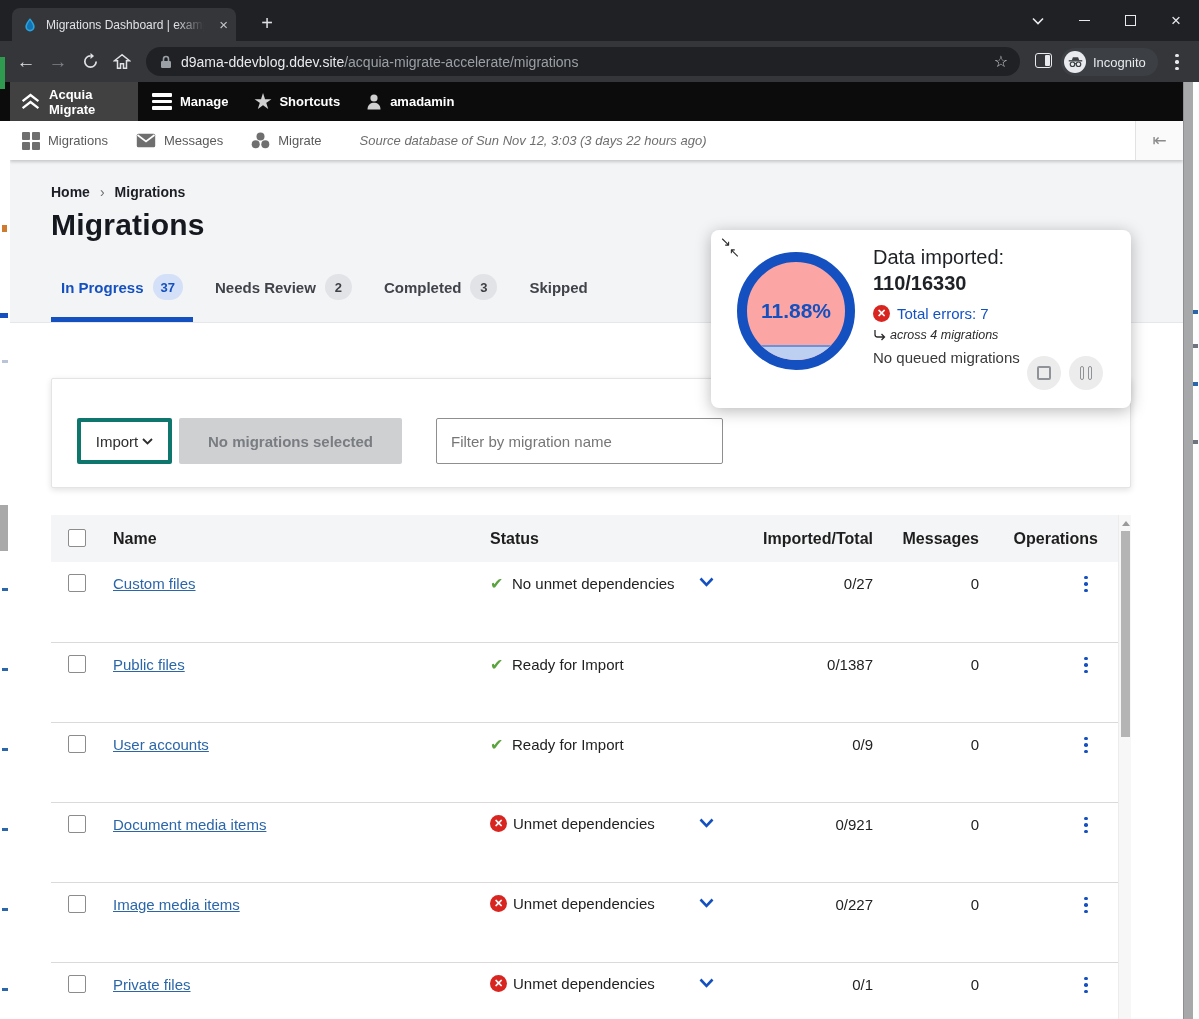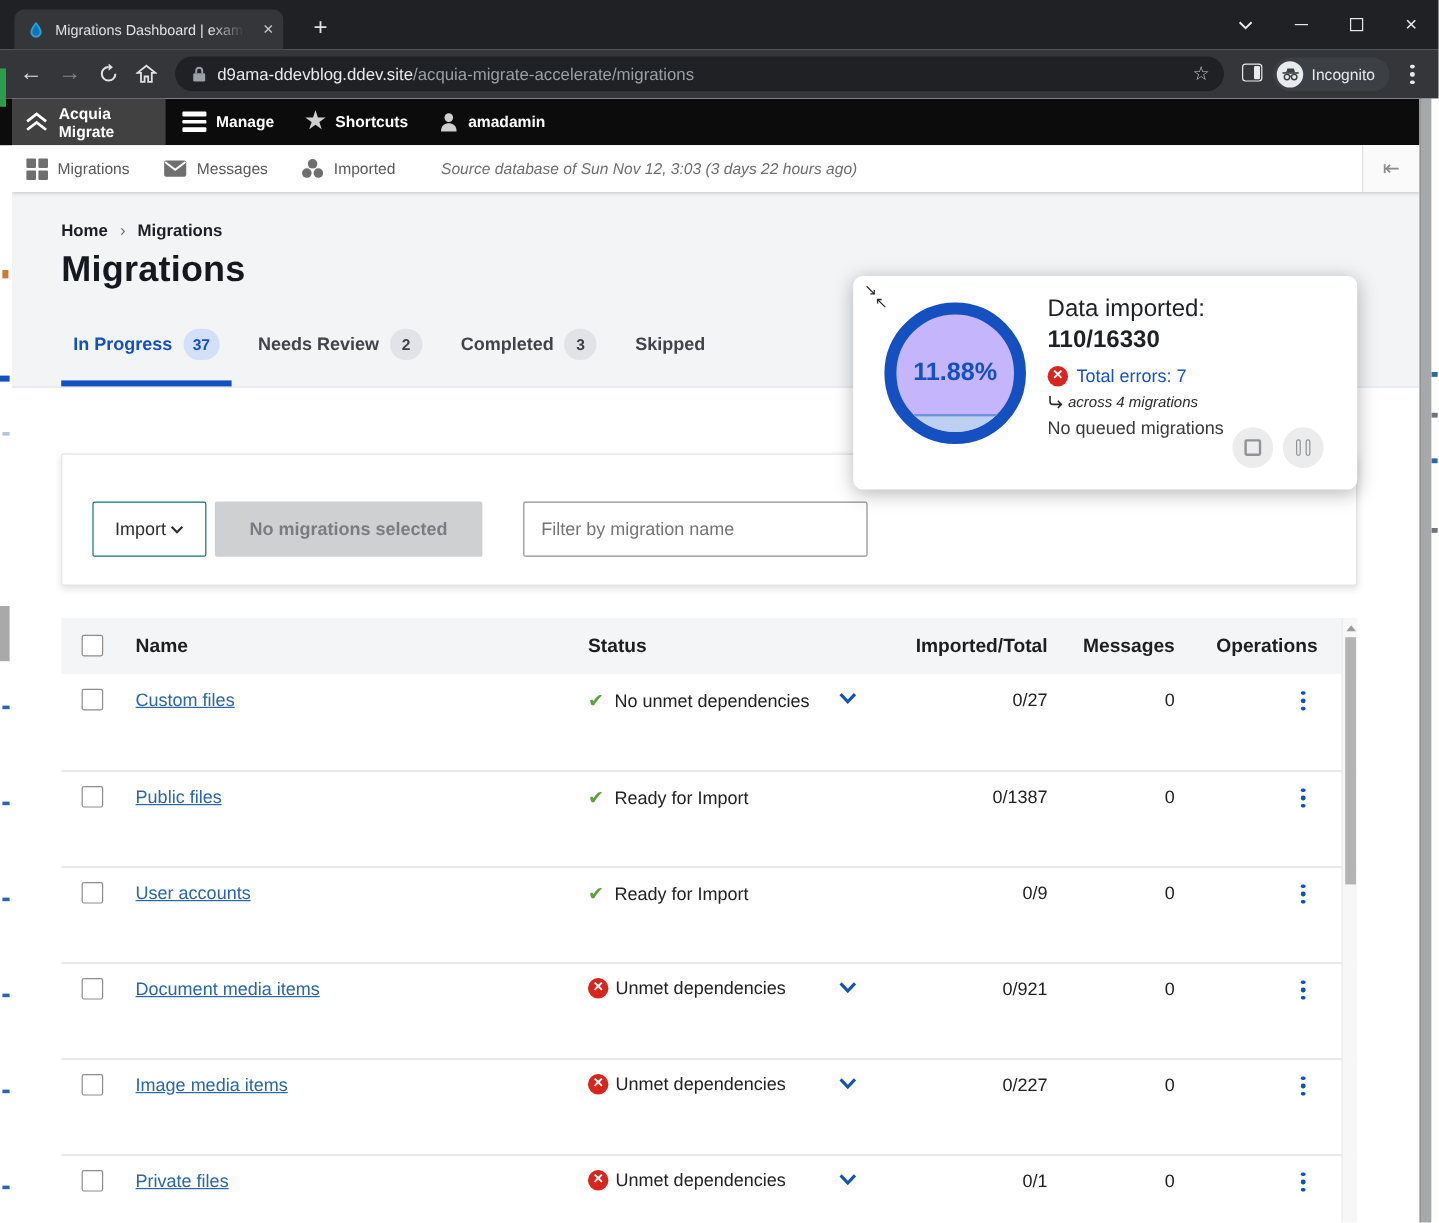--- a/index.html
+++ b/index.html
@@ -92,21 +92,21 @@
   .tab-badge { min-width:27px; height:26px; border-radius:13px; background:#e2e3e6; color:#3c3f45;
     font-size:13px; display:flex; align-items:center; justify-content:center; padding:0 8px; }
   .tabitem.active .tab-badge { background:#d4e0f7; color:#1450c0; }
 
   
   .progress-card { position:absolute; left:701px; top:148px; width:420px; height:178px; background:#fff;
     border-radius:8px; box-shadow:0 3px 16px rgba(0,0,0,.28); z-index:20; }
   .resize-arrow1 { position:absolute; left:9px; top:4px; font-size:13px; color:#2c2c2c; }
   .resize-arrow2 { position:absolute; left:18px; top:15px; font-size:13px; color:#2c2c2c; }
   .prog-circle { position:absolute; left:26px; top:22px; width:118px; height:118px; border-radius:50%;
-    border:10px solid #1450c0; background:#c4b5fd; overflow:hidden; display:flex; align-items:center; justify-content:center; }
+    border:10px solid #1450c0; background:#fca5a5; overflow:hidden; display:flex; align-items:center; justify-content:center; }
   .prog-fill { position:absolute; left:0; right:0; bottom:0; height:15px; background:#bdd0f2;
     border-top:2px solid #6d92da; }
   .prog-pct { position:relative; color:#1450c0; font-size:21px; font-weight:bold; }
   .prog-texts { position:absolute; left:162px; top:14px; }
   .prog-title { font-size:20px; font-weight:normal; color:#1e2125; line-height:26px; }
   .prog-fraction { font-size:20px; font-weight:bold; color:#1e2125; line-height:26px; }
   .prog-errors { display:flex; align-items:center; gap:7px; margin-top:9px; }
   .err-badge { width:17px; height:17px; border-radius:50%; background:#d8251f; color:#fff; font-size:11px;
     font-weight:bold; display:flex; align-items:center; justify-content:center; line-height:1; }
   .err-link { color:#1452c4; font-size:15px; }
@@ -117,21 +117,21 @@
   .circle-btn { width:34px; height:34px; border-radius:50%; background:#ececec;
     display:flex; align-items:center; justify-content:center; }
   .stop-glyph { width:14px; height:14px; border:2px solid #8f9297; border-radius:2px; }
   .pause-glyph { display:flex; gap:4px; }
   .pause-glyph i { width:4px; height:14px; border:1.6px solid #8f9297; border-radius:2px; }
 
   
   .controls-card { position:absolute; left:41px; top:296px; width:1080px; height:110px; background:#fff;
     border:1px solid #e4e4e4; border-radius:2px; box-shadow:0 2px 6px rgba(0,0,0,.12); }
   .import-btn { position:absolute; left:25px; top:39px; width:95px; height:46px; background:#fff;
-    border:1px solid #0f766e; border-radius:2px; display:flex; align-items:center; justify-content:center;
+    border:4px solid #0f766e; border-radius:2px; display:flex; align-items:center; justify-content:center;
     gap:4px; font-size:15px; color:#2e2e2e; }
   .disabled-btn { position:absolute; left:127px; top:39px; width:223px; height:46px; background:#cfd0d2;
     border:none; border-radius:2px; font-size:15px; font-weight:bold; color:#797c80;
     display:flex; align-items:center; justify-content:center; }
   .filter-input { position:absolute; left:384px; top:39px; width:287px; height:46px; border:1px solid #8f8f8f;
     border-radius:2px; padding:0 14px; font-size:15px; color:#333; font-family:"Liberation Sans",sans-serif; }
   .filter-input::placeholder { color:#767676; }
 
   
   .mtable { position:absolute; left:41px; top:433px; width:1080px; }
@@ -302,21 +302,21 @@
           <path d="M1.5 2 L10 8.5 L18.5 2" stroke="#fff" stroke-width="1.6" fill="none"></path>
         </svg>
         <span>Messages</span>
       </div>
       <div class="sec-item sec-modules">
         <svg width="19" height="17" viewBox="0 0 19 17">
           <circle cx="9.5" cy="4.5" r="4" fill="#6f6f6f"></circle>
           <circle cx="4.7" cy="12.2" r="4" fill="#6f6f6f"></circle>
           <circle cx="14.3" cy="12.2" r="4" fill="#6f6f6f"></circle>
         </svg>
-        <span>Imported</span>
+        <span>Migrate</span>
       </div>
       <span class="source-note">Source database of Sun Nov 12, 3:03 (3 days 22 hours ago)</span>
       <div class="collapse-zone">⇤</div>
     </div>
 
     <div class="header-region">
       <div class="breadcrumb">
         <span>Home</span>
         <span class="crumb-sep">›</span>
         <span>Migrations</span>

